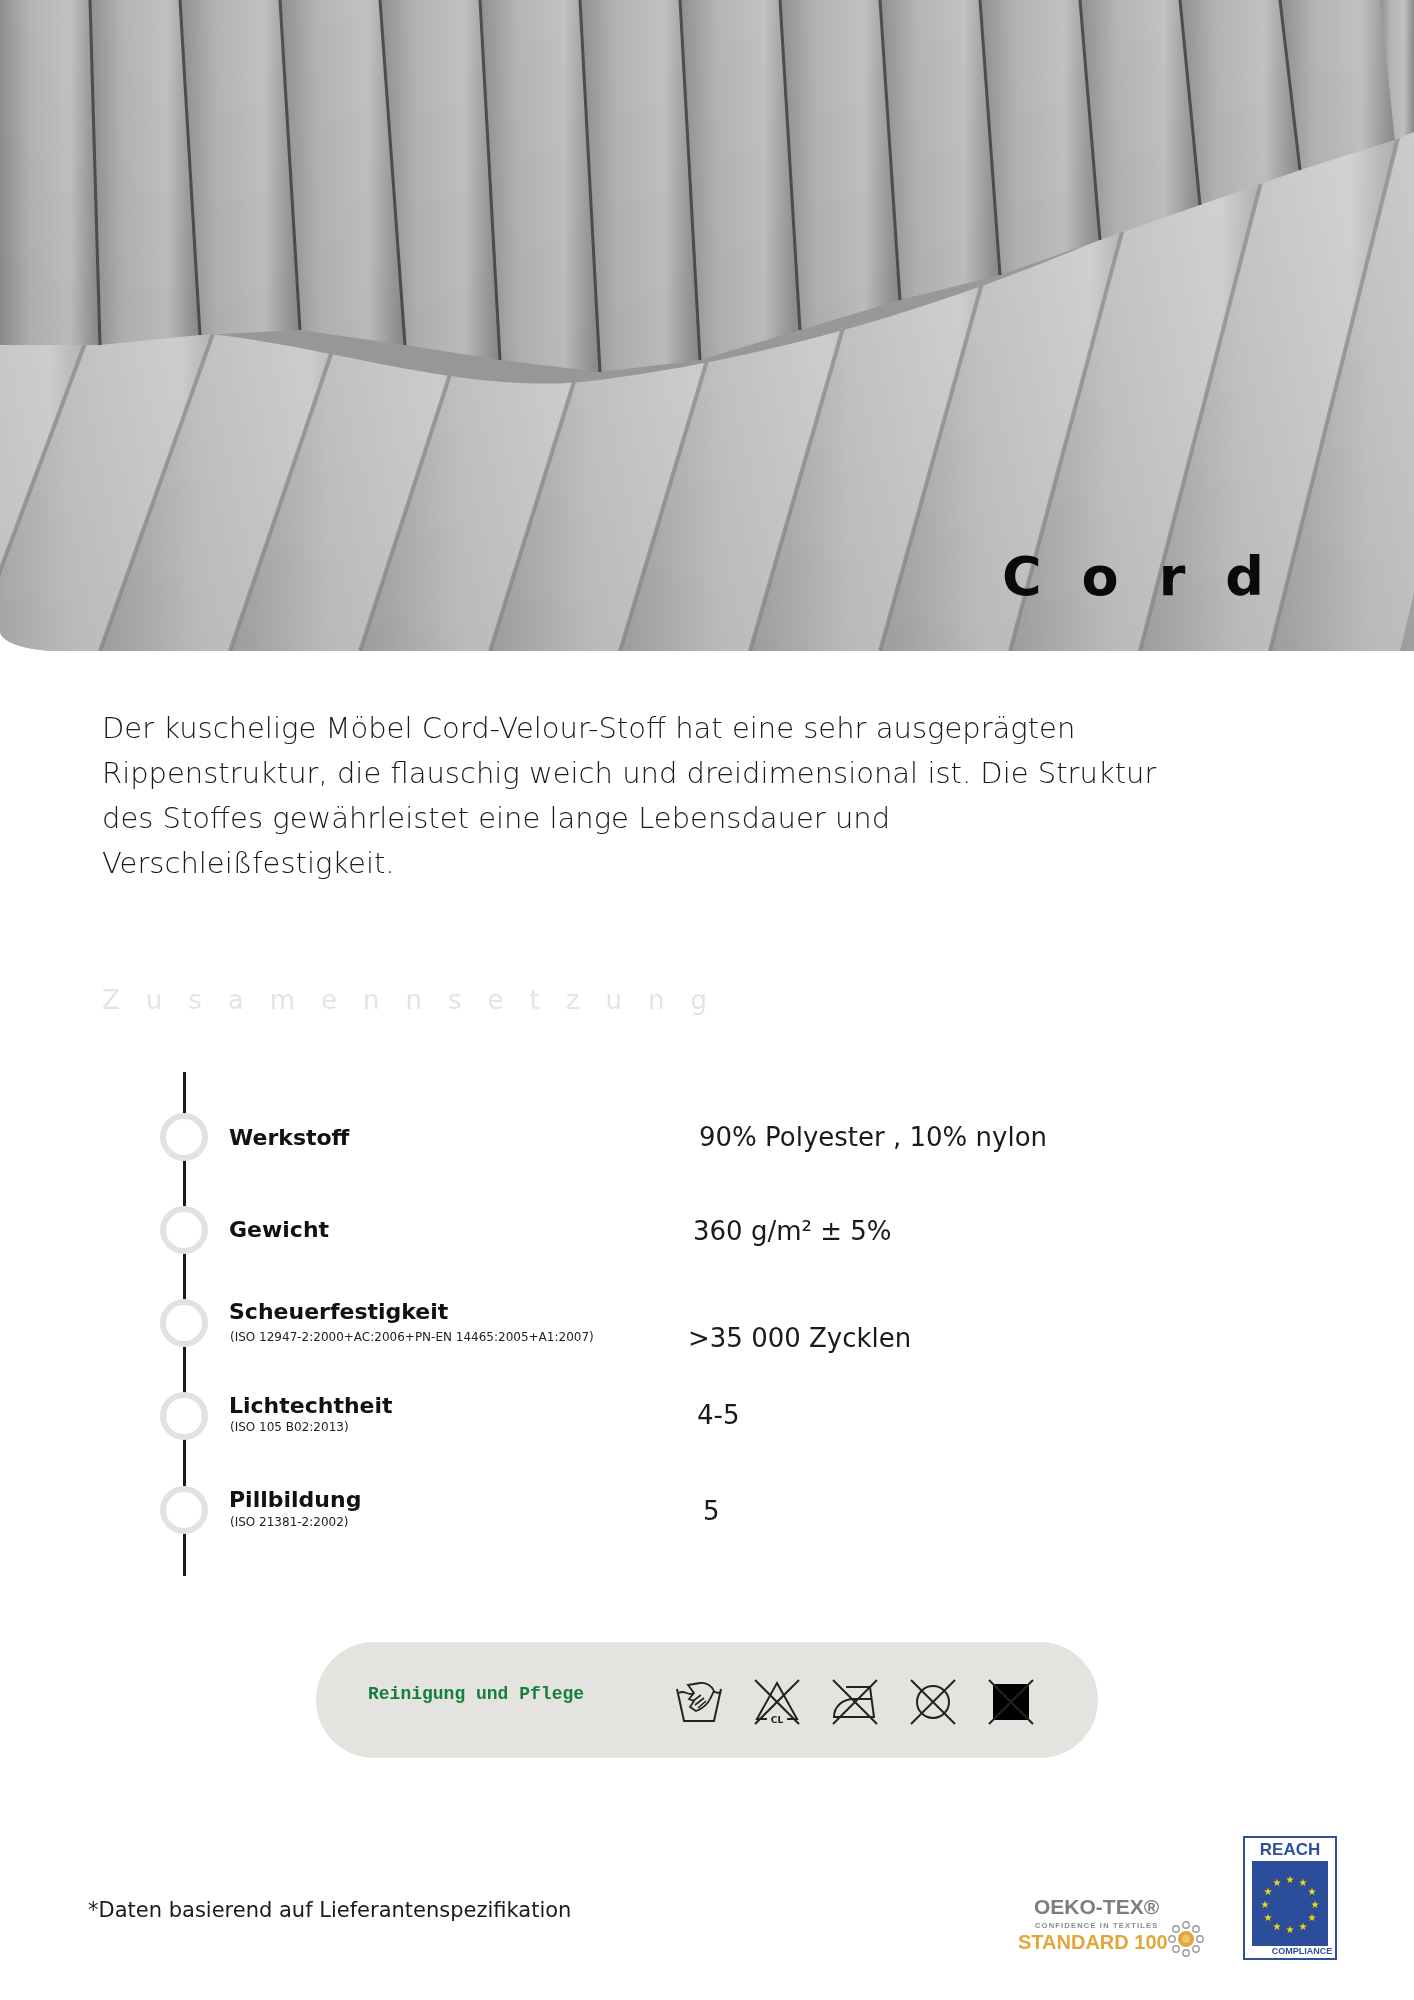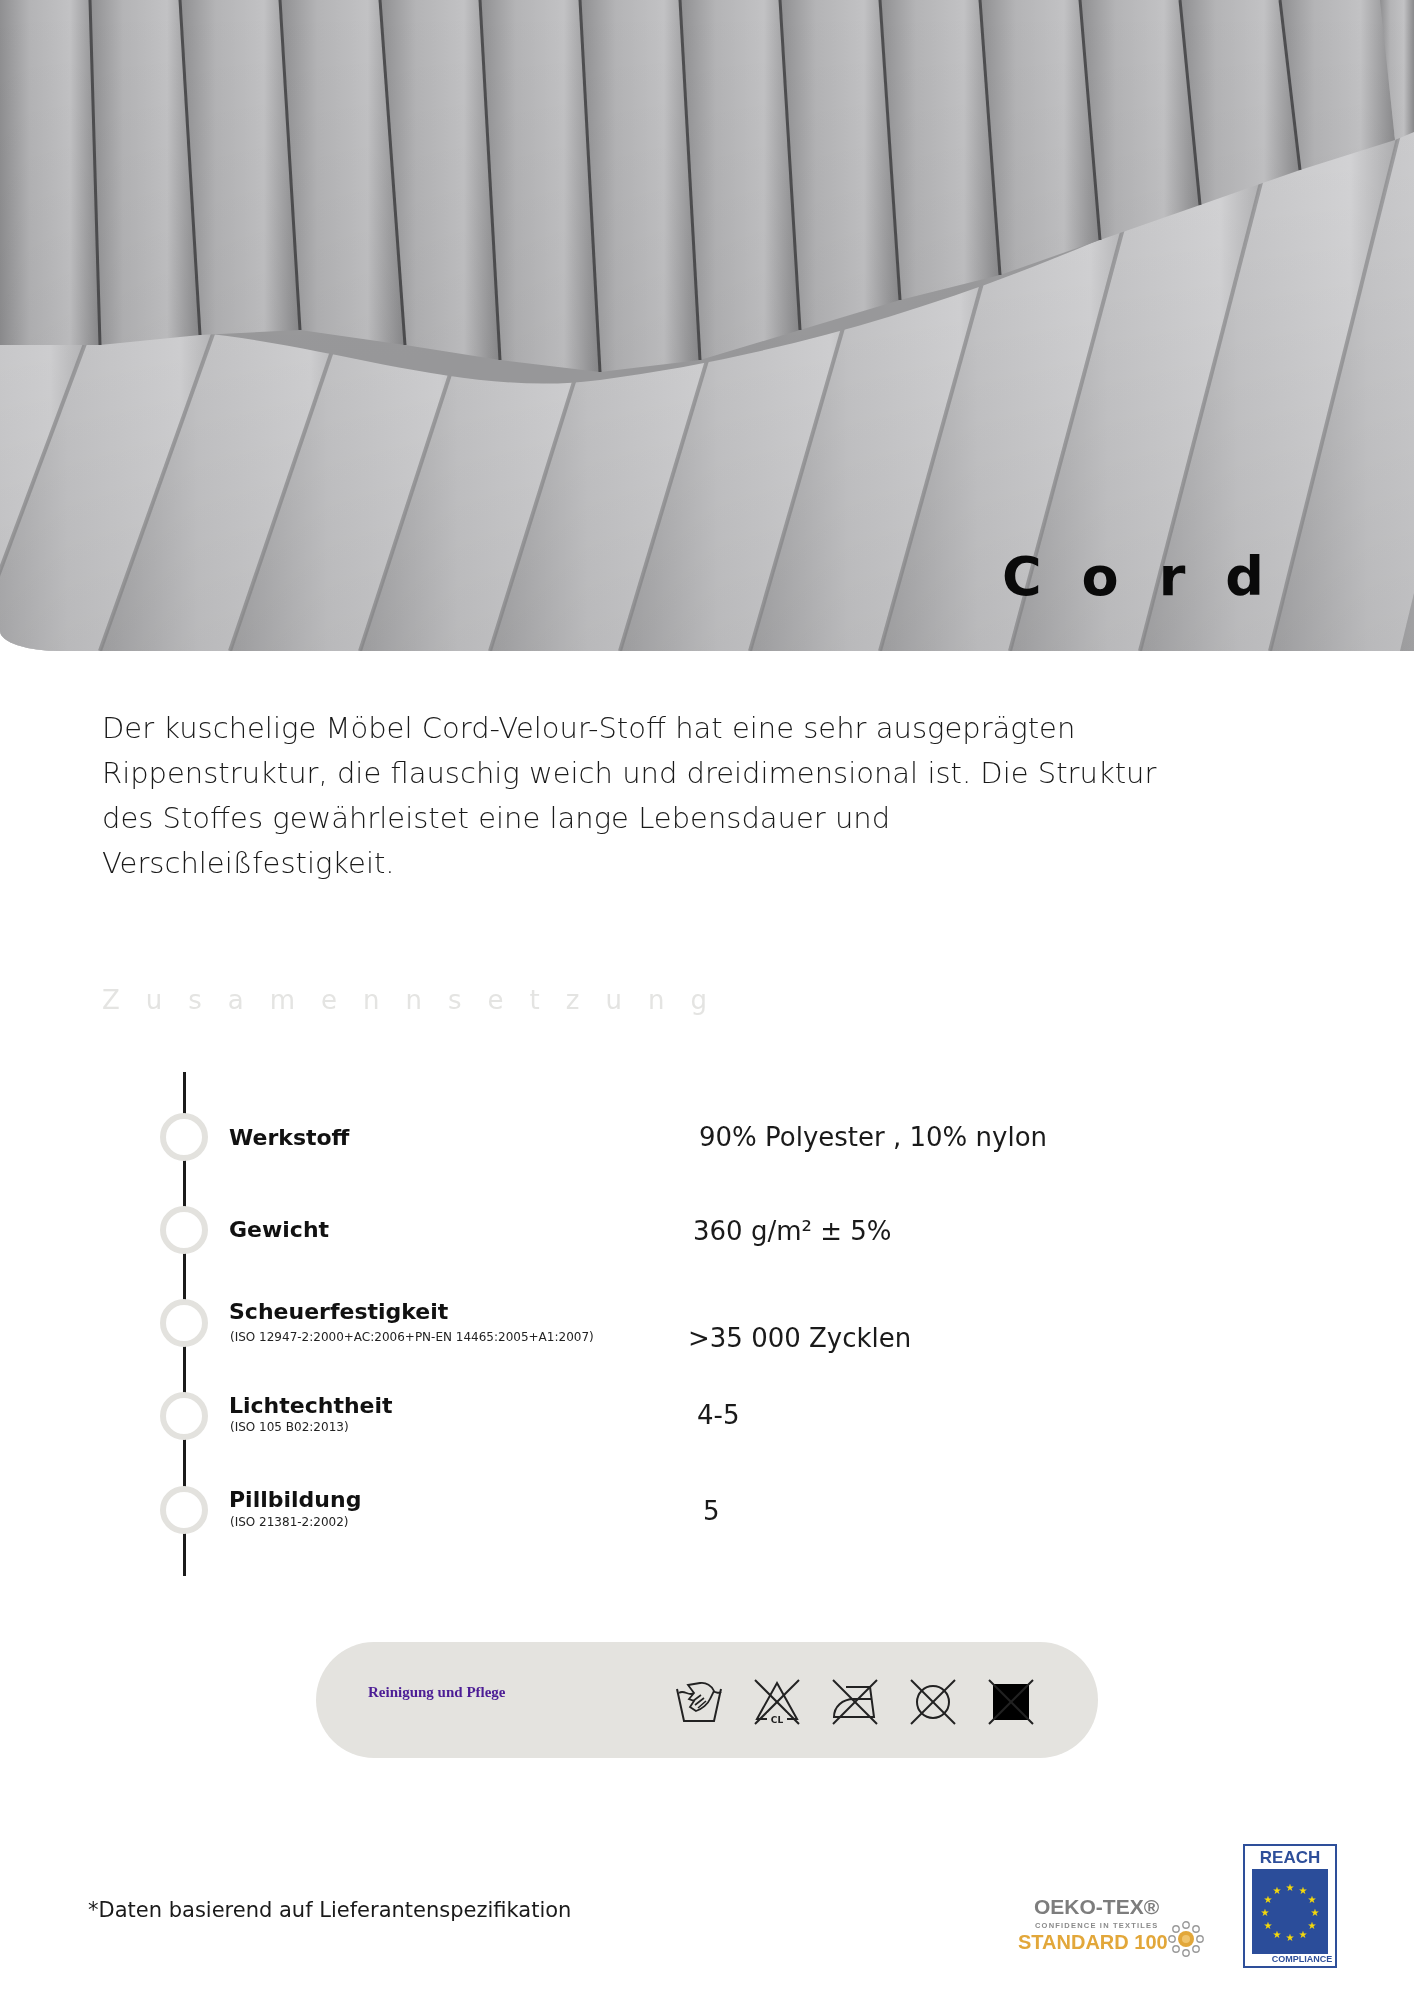--- a/index.html
+++ b/index.html
@@ -56,21 +56,21 @@
     font-family: "DejaVu Sans", sans-serif; font-size: 26px; color: #1a1a1a;
   }
 
   
   .care-pill {
     position: absolute; left: 316px; top: 1642px; width: 782px; height: 116px;
     border-radius: 58px; background: #e4e3df;
   }
   .care-label {
     position: absolute; left: 52px; top: 42px;
-    font-family: Liberation Serif, serif; font-weight: bold; font-size: 15px; color: #4c1d95;
+    font-family: Liberation Mono, monospace; font-weight: bold; font-size: 18px; color: #15803d;
   }
   .care-icon { position: absolute; top: 35px; width: 50px; height: 50px; }
 
   
   .footnote {
     position: absolute; left: 88px; top: 1898px;
     font-family: "DejaVu Sans", sans-serif; font-size: 21px; color: #1a1a1a;
   }
 
   
@@ -84,21 +84,21 @@
     font-weight: bold; font-size: 7.5px; color: #8a8a8a; letter-spacing: 1.2px;
   }
   .oeko-std {
     position: absolute; left: 2px; top: 36px; font-family: "Liberation Sans", sans-serif;
     font-weight: bold; font-size: 20px; color: #e2a73a;
   }
   .oeko-flower { position: absolute; left: 152px; top: 26px; }
 
   .reach {
     position: absolute; left: 1243px; top: 1836px; width: 94px; height: 124px;
-    border: 2px solid #2e4f9a; background: #ffffff; margin-top: 8px;
+    border: 2px solid #2e4f9a; background: #ffffff;
   }
   .reach-top {
     position: absolute; left: 0; top: 2px; width: 90px; text-align: center;
     font-family: "Liberation Sans", sans-serif; font-weight: bold; font-size: 17px; color: #2e4f9a;
   }
   .reach-flag { position: absolute; left: 7px; top: 23px; width: 76px; height: 85px; background: #2b4d9a; }
   .reach-bottom {
     position: absolute; left: 0; top: 108px; width: 114px; text-align: center;
     font-family: "Liberation Sans", sans-serif; font-weight: bold; font-size: 9px; color: #2e4f9a;
   }

